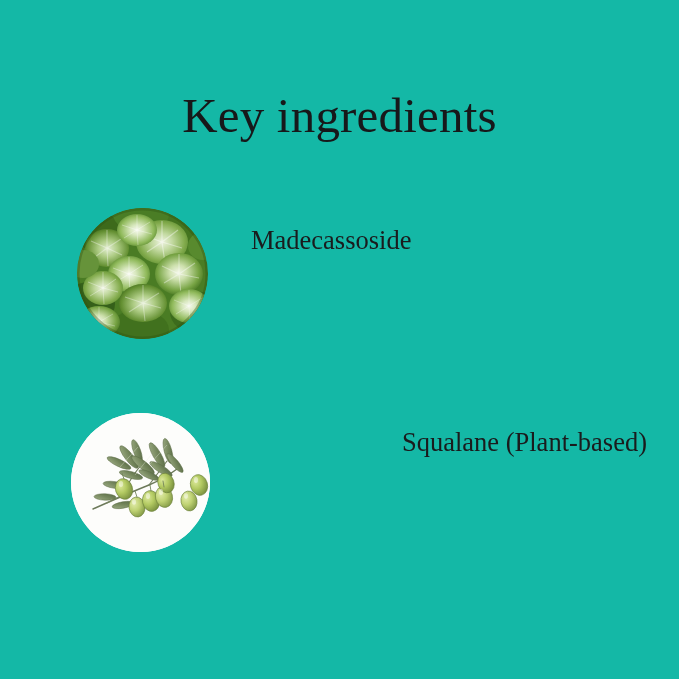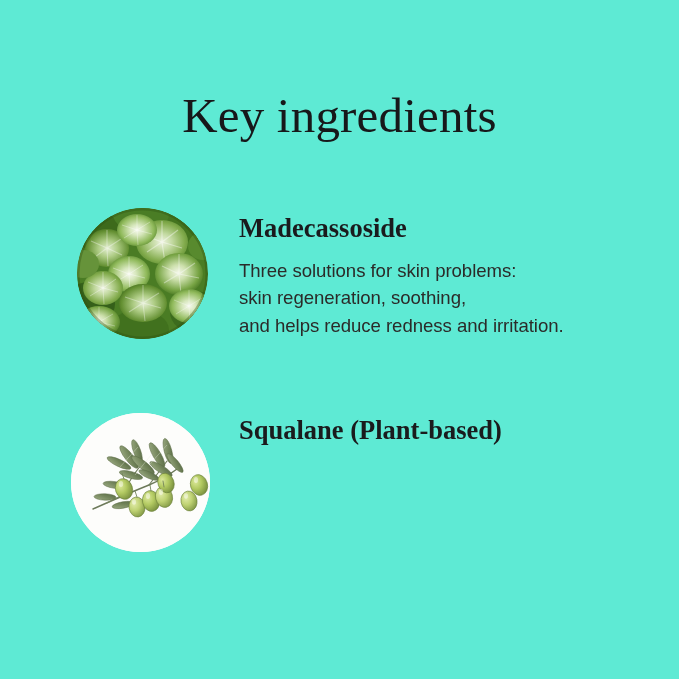--- a/index.html
+++ b/index.html
@@ -9,21 +9,21 @@
   body {
     width: 679px;
     height: 679px;
     overflow: hidden;
     font-family: "Liberation Sans", sans-serif;
   }
   #page {
     position: relative;
     width: 679px;
     height: 679px;
-    background: #5eead4;
+    background: #14b8a6;
     box-sizing: border-box;
   }
 
   
   #page-title {
     position: absolute;
     top: 56px;
     left: 0;
     width: 679px;
     text-align: center;
@@ -64,28 +64,28 @@
 
   .ingredient-text {
     position: absolute;
     left: 239px;
     top: 0;
     width: 420px;
   }
   .ingredient-name {
     font-family: "Liberation Serif", "DejaVu Serif", serif;
     font-size: 26.5px;
-    font-weight: 700;
+    font-weight: 400;
     color: #1a1b1d;
     line-height: 1.2;
-    margin: 0;
+    margin: 12px;
     white-space: nowrap;
   }
   #ingredient-row-0 .ingredient-name { padding-top: 13px; }
-  #ingredient-row-1 .ingredient-name { padding-top: 10px; }
+  #ingredient-row-1 .ingredient-name { padding-top: 10px; text-align: right; }
 
   .ingredient-desc {
     margin: 0;
     padding-top: 12px;
     font-family: "Liberation Sans", sans-serif;
     font-size: 18.6px;
     font-weight: 400;
     color: #2b2b29;
     line-height: 27.5px;
     white-space: pre-line;
@@ -186,23 +186,20 @@
           <ellipse cx="6" cy="56" rx="16" ry="14" fill="#66933a"></ellipse>
           <ellipse cx="126" cy="38" rx="15" ry="14" fill="#588a2e"></ellipse>
 
           <circle cx="65.5" cy="65.5" r="65.5" fill="none" stroke="#2c4f12" stroke-opacity=".35" stroke-width="5"></circle>
         </g>
       </svg>
     </div>
 
     <div class="ingredient-text">
       <p class="ingredient-name">Madecassoside</p>
-      <p class="ingredient-desc">Three solutions for skin problems:
-skin regeneration, soothing,
-and helps reduce redness and irritation.</p>
     </div>
   </div>
 
   <div class="ingredient-row" id="ingredient-row-1">
 
     <div class="ingredient-thumb">
       <svg class="olive-art" viewBox="0 0 139 139" preserveAspectRatio="xMidYMid meet" aria-hidden="true">
         <defs>
           <radialGradient id="olv" cx="35%" cy="30%" r="78%">
             <stop offset="0%" stop-color="#dbe89a"></stop>

